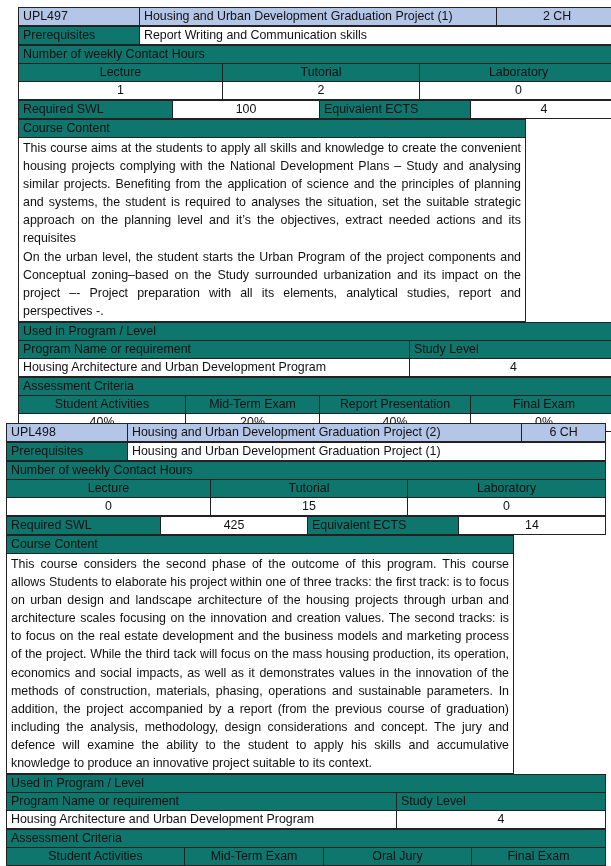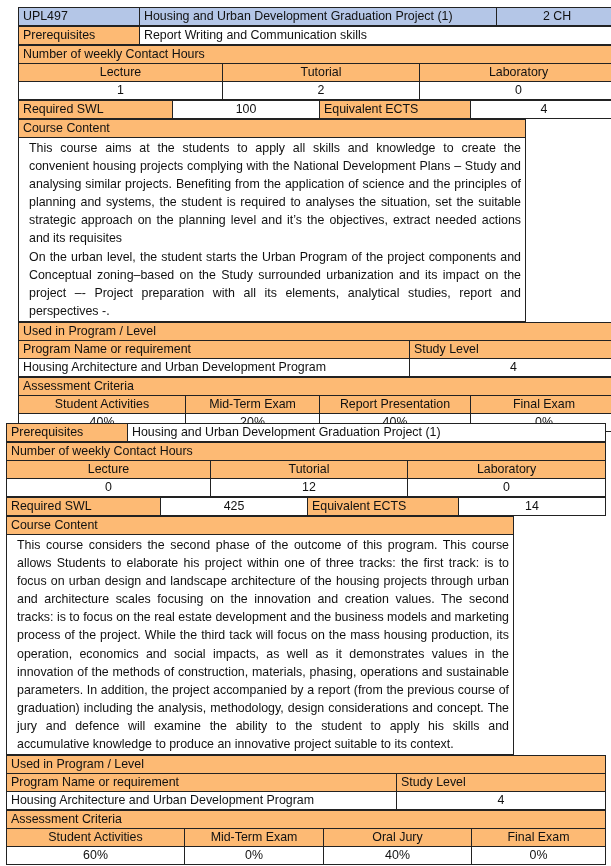--- a/index.html
+++ b/index.html
@@ -5,26 +5,26 @@
   html, body { margin: 0; padding: 0; background: #ffffff; }
   body { width: 611px; height: 866px; position: relative; overflow: hidden;
          font-family: "Liberation Sans", sans-serif; font-size: 12.4px; color: #111; }
   .course { position: absolute; left: 6px; width: 599px; }
   #course-1 { top: 7px; padding-left: 12px; }
   #course-2 { top: 423px; }
   table { border-collapse: collapse; width: 508px; table-layout: fixed; }
   td { border: 1px solid #222; padding: 0 4px; height: 17px; line-height: 17px;
        white-space: nowrap; overflow: hidden; vertical-align: middle; }
   .blue { background: #b4c6e7; }
-  .green { background: #fdba74; }
+  .green { background: #0f766e; }
   .white { background: #ffffff; }
   .c { text-align: center; }
   td.content { white-space: normal; text-align: justify; line-height: 18.1px;
                padding: 1px 4px 1px 4px; height: auto; }
-  .para { display: block; margin-left: 6px; }
+  .para { display: block; }
 </style>
 </head>
 <body>
 
 <div class="course" id="course-1">
   <table>
     <colgroup>
         <col style="width:121px">
         <col style="width:357px">
         <col style="width:121px">
@@ -143,20 +143,34 @@
       <td class="white c">0%</td>
     </tr>
   </tbody>
     </table>
 </div>
 
 <div class="course" id="course-2">
   <table>
     <colgroup>
         <col style="width:121px">
+        <col style="width:394px">
+        <col style="width:84px">
+      </colgroup>
+    <tbody>
+        <tr>
+      <td class="blue">UPL498</td>
+      <td class="blue">Housing and Urban Development Graduation Project (2)</td>
+      <td class="blue c">6 CH</td>
+    </tr>
+  </tbody>
+    </table>
+  <table>
+    <colgroup>
+        <col style="width:121px">
         <col style="width:478px">
       </colgroup>
     <tbody>
         <tr>
       <td class="green">Prerequisites</td>
       <td class="white">Housing and Urban Development Graduation Project (1)</td>
     </tr>
   </tbody>
     </table>
   <table>
@@ -169,21 +183,21 @@
         <tr>
           <td colspan="3" class="green">Number of weekly Contact Hours</td>
         </tr>
     <tr>
       <td class="green c">Lecture</td>
       <td class="green c">Tutorial</td>
       <td class="green c">Laboratory</td>
     </tr>
     <tr>
       <td class="white c">0</td>
-      <td class="white c">12</td>
+      <td class="white c">15</td>
       <td class="white c">0</td>
     </tr>
   </tbody>
     </table>
   <table>
     <colgroup>
         <col style="width:154px">
         <col style="width:147px">
         <col style="width:151px">
         <col style="width:147px">

